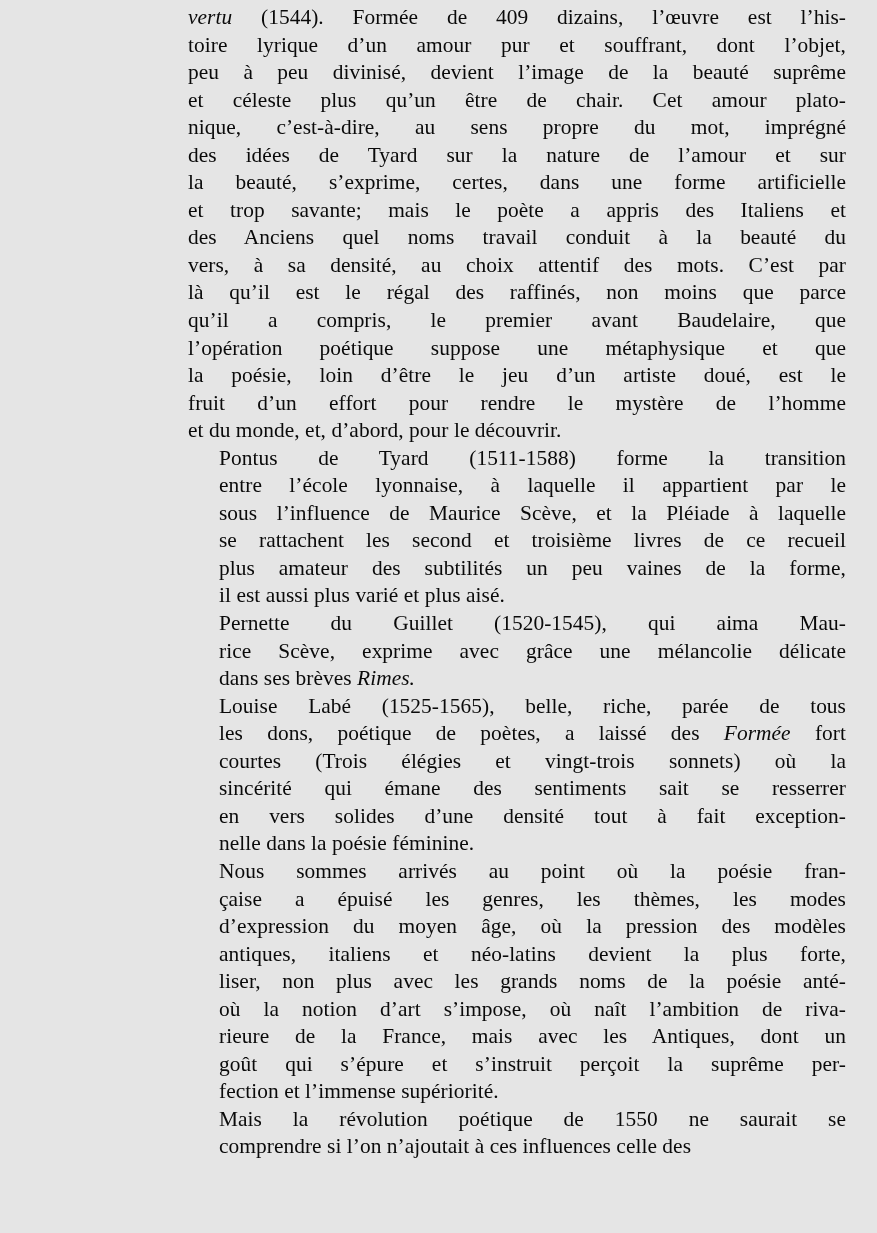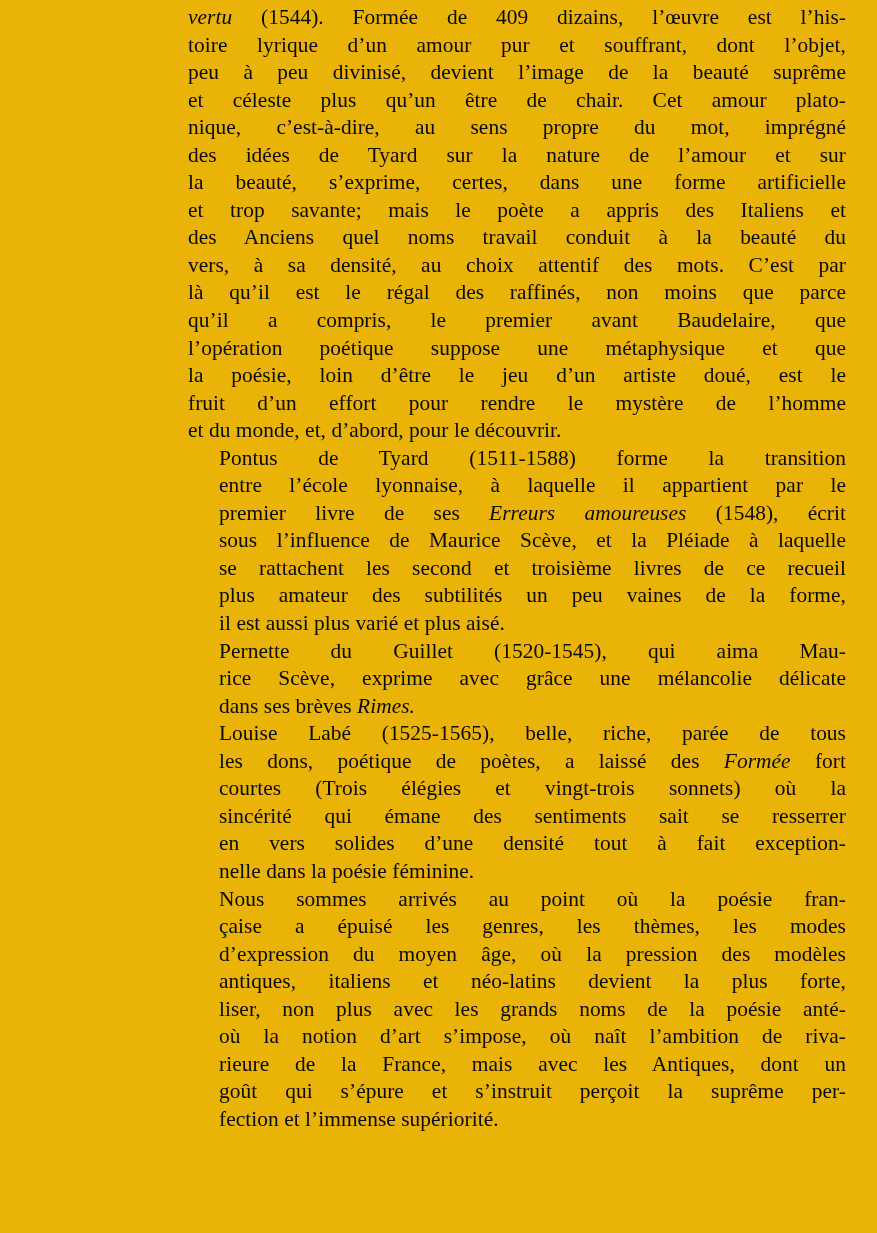--- a/index.html
+++ b/index.html
@@ -63,21 +63,21 @@
     text-indent: 31px;
   }
 
   .it {
     font-style: italic;
   }
 </style>
 </head>
 <body>
 
-<div id="page" style="background: #eab308;">
+<div id="page" style="background: #e5e5e5;">
   <div id="text-column" style="color: rgb(10, 10, 10);">
       <p class="para first">
         <span class="ln"><span class="it">vertu</span><span> (1544). Formée de 409 dizains, l’œuvre est l’his-</span></span>
         <span class="ln"><span>toire lyrique d’un amour pur et souffrant, dont l’objet,</span></span>
         <span class="ln"><span>peu à peu divinisé, devient l’image de la beauté suprême</span></span>
         <span class="ln"><span>et céleste plus qu’un être de chair. Cet amour plato-</span></span>
         <span class="ln"><span>nique, c’est-à-dire, au sens propre du mot, imprégné</span></span>
         <span class="ln"><span>des idées de Tyard sur la nature de l’amour et sur</span></span>
         <span class="ln"><span>la beauté, s’exprime, certes, dans une forme artificielle</span></span>
         <span class="ln"><span>et trop savante; mais le poète a appris des Italiens et</span></span>
@@ -86,21 +86,20 @@
         <span class="ln"><span>là qu’il est le régal des raffinés, non moins que parce</span></span>
         <span class="ln"><span>qu’il a compris, le premier avant Baudelaire, que</span></span>
         <span class="ln"><span>l’opération poétique suppose une métaphysique et que</span></span>
         <span class="ln"><span>la poésie, loin d’être le jeu d’un artiste doué, est le</span></span>
         <span class="ln"><span>fruit d’un effort pour rendre le mystère de l’homme</span></span>
         <span class="ln last"><span>et du monde, et, d’abord, pour le découvrir.</span></span>
       </p>
       <p class="para">
         <span class="ln indent"><span>Pontus de Tyard (1511-1588) forme la transition</span></span>
         <span class="ln"><span>entre l’école lyonnaise, à laquelle il appartient par le</span></span>
-        <span class="ln"><span>premier livre de ses </span><span class="it">Erreurs amoureuses</span><span> (1548), écrit</span></span>
         <span class="ln"><span>sous l’influence de Maurice Scève, et la Pléiade à laquelle</span></span>
         <span class="ln"><span>se rattachent les second et troisième livres de ce recueil</span></span>
         <span class="ln"><span>plus amateur des subtilités un peu vaines de la forme,</span></span>
         <span class="ln last"><span>il est aussi plus varié et plus aisé.</span></span>
       </p>
       <p class="para">
         <span class="ln indent"><span>Pernette du Guillet (1520-1545), qui aima Mau-</span></span>
         <span class="ln"><span>rice Scève, exprime avec grâce une mélancolie délicate</span></span>
         <span class="ln last"><span>dans ses brèves </span><span class="it">Rimes.</span></span>
       </p>
@@ -116,14 +115,18 @@
         <span class="ln indent"><span>Nous sommes arrivés au point où la poésie fran-</span></span>
         <span class="ln"><span>çaise a épuisé les genres, les thèmes, les modes</span></span>
         <span class="ln"><span>d’expression du moyen âge, où la pression des modèles</span></span>
         <span class="ln"><span>antiques, italiens et néo-latins devient la plus forte,</span></span>
         <span class="ln"><span>liser, non plus avec les grands noms de la poésie anté-</span></span>
         <span class="ln"><span>où la notion d’art s’impose, où naît l’ambition de riva-</span></span>
         <span class="ln"><span>rieure de la France, mais avec les Antiques, dont un</span></span>
         <span class="ln"><span>goût qui s’épure et s’instruit perçoit la suprême per-</span></span>
         <span class="ln last"><span>fection et l’immense supériorité.</span></span>
       </p>
+      <p class="para">
+        <span class="ln indent"><span>Mais la révolution poétique de 1550 ne saurait se</span></span>
+        <span class="ln last"><span>comprendre si l’on n’ajoutait à ces influences celle des</span></span>
+      </p>
     </div>
 </div>
 
 </body></html>

